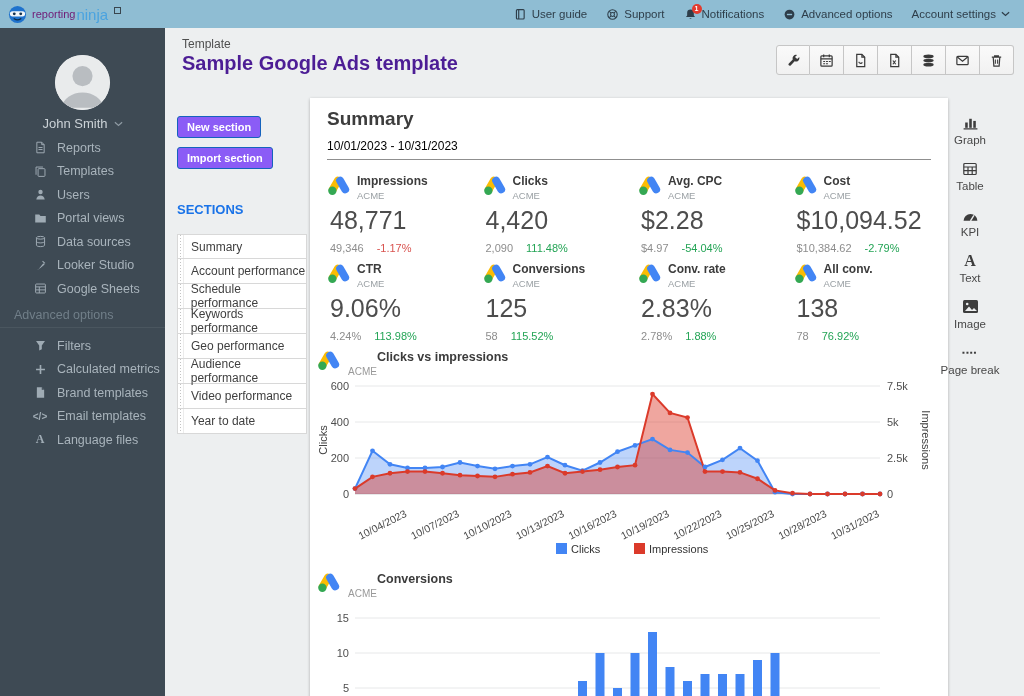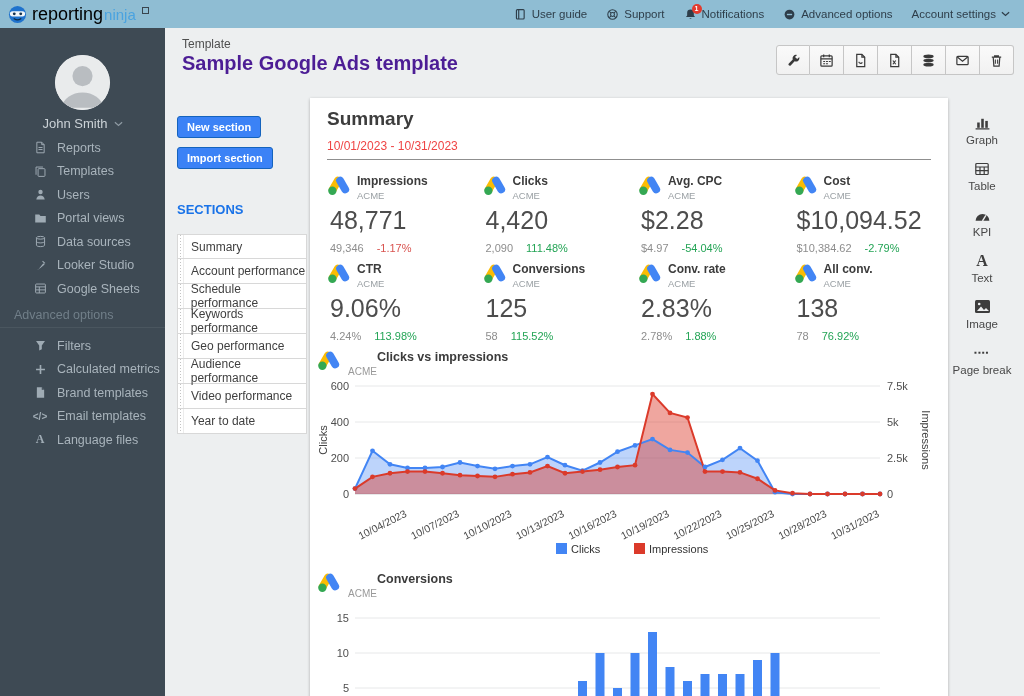--- a/index.html
+++ b/index.html
@@ -3,21 +3,21 @@
 <meta charset="utf-8">
 <style>
   *{margin:0;padding:0;box-sizing:border-box;}
   html,body{background:#d8dadc;}
   .app{position:relative;width:1024px;height:696px;overflow:hidden;background:#edeff0;
        font-family:"Liberation Sans",sans-serif;-webkit-font-smoothing:antialiased;}
   
   .topbar{position:absolute;top:0;left:0;width:1024px;height:28px;background:#8fbdd3;
           display:flex;align-items:center;z-index:9;}
   .brand{display:flex;align-items:center;gap:5px;padding-left:8px;cursor:pointer;}
-  .brand-w1{font-size:18px;color:#000000;}
+  .brand-w1{font-size:11px;color:#701a75;}
   .brand-w2{font-size:15px;color:#4aa3e0;margin-left:-4px;}
   .brand-ext{width:7px;height:7px;border:1px solid #39454e;margin:-8px 0 0 1px;}
   .topnav{margin-left:auto;display:flex;align-items:center;gap:19px;padding-right:14px;
           font-size:11.5px;color:#2e3e4a;}
   .topnav-item{display:flex;align-items:center;gap:5px;cursor:pointer;white-space:nowrap;}
   .ticon{display:inline-flex;position:relative;color:#2e3e4a;}
   .nbadge{position:absolute;top:-4px;right:-5px;width:10px;height:10px;border-radius:50%;
           background:#e23b2e;color:#fff;font-size:7px;font-weight:bold;line-height:10px;text-align:center;}
   
   .sidebar{position:absolute;top:28px;left:0;width:165px;height:668px;background:#3e4a54;}
@@ -39,58 +39,58 @@
   .breadcrumb{position:absolute;left:17px;top:9px;font-size:12px;color:#4f4f4f;}
   .page-title{position:absolute;left:17px;top:24px;font-size:20px;font-weight:700;color:#4c1d95;}
   .toolbar{position:absolute;right:10px;top:17px;display:flex;}
   .tool-btn{width:34px;height:30px;background:linear-gradient(#fafafa,#f1f1f1);
             border:1px solid #c6c6c6;border-left:none;display:flex;align-items:center;
             justify-content:center;color:#3a3a3a;cursor:pointer;}
   .tool-btn:first-child{border-left:1px solid #c6c6c6;border-radius:3px 0 0 3px;}
   .tool-btn:last-child{border-radius:0 3px 3px 0;}
   
   .sections-col{position:absolute;left:12px;top:88px;width:130px;}
-  .btn-blue{display:inline-block;background:#3b82f6;border:1px solid #1563bd;color:#fff;
+  .btn-blue{display:inline-block;background:#8b5cf6;border:1px solid #1563bd;color:#fff;
             font-size:11px;font-weight:bold;padding:4px 9px;border-radius:3px;cursor:pointer;
             font-family:"Liberation Sans",sans-serif;}
   .btn-row2{margin-top:9px;}
   .sections-heading{margin-top:33px;font-size:13px;font-weight:bold;color:#1a73e8;}
   .section-list{margin-top:17px;}
   .section-item{height:25px;background:#fff;border:1px solid #d8d8d8;border-top:none;
                 display:flex;align-items:center;font-size:12px;color:#3f3f3f;cursor:grab;}
   .section-item:first-child{border-top:1px solid #d8d8d8;}
   .drag-handle{width:6px;align-self:stretch;margin-right:7px;border-right:1px solid #ececec;
                background-image:radial-gradient(#c3c3c3 0.9px,transparent 1px);
                background-size:3px 3px;background-position:1px 2px;}
   
   .panel{position:absolute;left:145px;top:70px;width:638px;height:648px;background:#fff;
          box-shadow:0 1px 3px rgba(0,0,0,.28);}
   .panel-title{position:absolute;left:17px;top:10px;font-size:19px;font-weight:700;color:#3d3d3d;}
-  .date-range{position:absolute;left:17px;top:41px;font-size:12px;color:#ef4444;}
+  .date-range{position:absolute;left:17px;top:41px;font-size:12px;color:#000000;}
   .panel-hr{position:absolute;left:17px;right:17px;top:61px;border-top:1px solid #8f8f8f;}
   .kpi-grid{position:absolute;left:8px;top:68px;width:622px;display:grid;
             grid-template-columns:repeat(4,1fr);grid-auto-rows:88px;}
   .kpi{padding:9px 2px 0 10px;cursor:pointer;}
   .kpi-head{display:flex;gap:7px;align-items:flex-start;}
   .kpi-name{font-size:12px;font-weight:700;color:#3c3c3c;line-height:1.15;}
   .kpi-account{font-size:9.5px;color:#9aa0a4;margin-top:1px;}
   .kpi-value{font-size:25px;color:#4d4d4d;margin-top:5px;margin-left:2px;}
   .kpi-compare{font-size:11px;color:#8d8d8d;margin-top:7px;margin-left:2px;display:flex;gap:13px;}
   .kpi-delta.positive{color:#23a455;}
   .kpi-delta.negative{color:#d9534f;}
   .widget-head{position:absolute;left:8px;display:flex;gap:8px;align-items:flex-start;cursor:pointer;}
   .widget-title{font-size:12.5px;font-weight:700;color:#3b3b3b;line-height:1.2;margin-left:29px;}
   .widget-sub{font-size:10px;color:#999;margin-top:1px;}
   .chart-svg{position:absolute;left:8px;overflow:visible;}
   .ctick{font-size:11px;fill:#4e4e4e;font-family:"Liberation Sans",sans-serif;}
   .cxtick{font-size:10.5px;fill:#4a4a4a;font-family:"Liberation Sans",sans-serif;}
   .caxis{font-size:11px;fill:#3e3e3e;font-family:"Liberation Sans",sans-serif;}
   .cleg{font-size:11px;fill:#333;font-family:"Liberation Sans",sans-serif;}
   
-  .palette{position:absolute;right:4px;top:86px;width:76px;display:flex;flex-direction:column;
+  .palette{position:absolute;right:16px;top:86px;width:76px;display:flex;flex-direction:column;
            gap:14px;}
   .palette-item{display:flex;flex-direction:column;align-items:center;gap:3px;color:#484848;
                 font-size:11.5px;cursor:grab;}
   .picon{color:#3d3d3d;display:inline-flex;height:17px;align-items:center;}
   .pb-dots{font-size:8px;letter-spacing:1px;color:#3d3d3d;line-height:10px;}
 </style>
 </head>
 <body>
 
 <div class="app">

